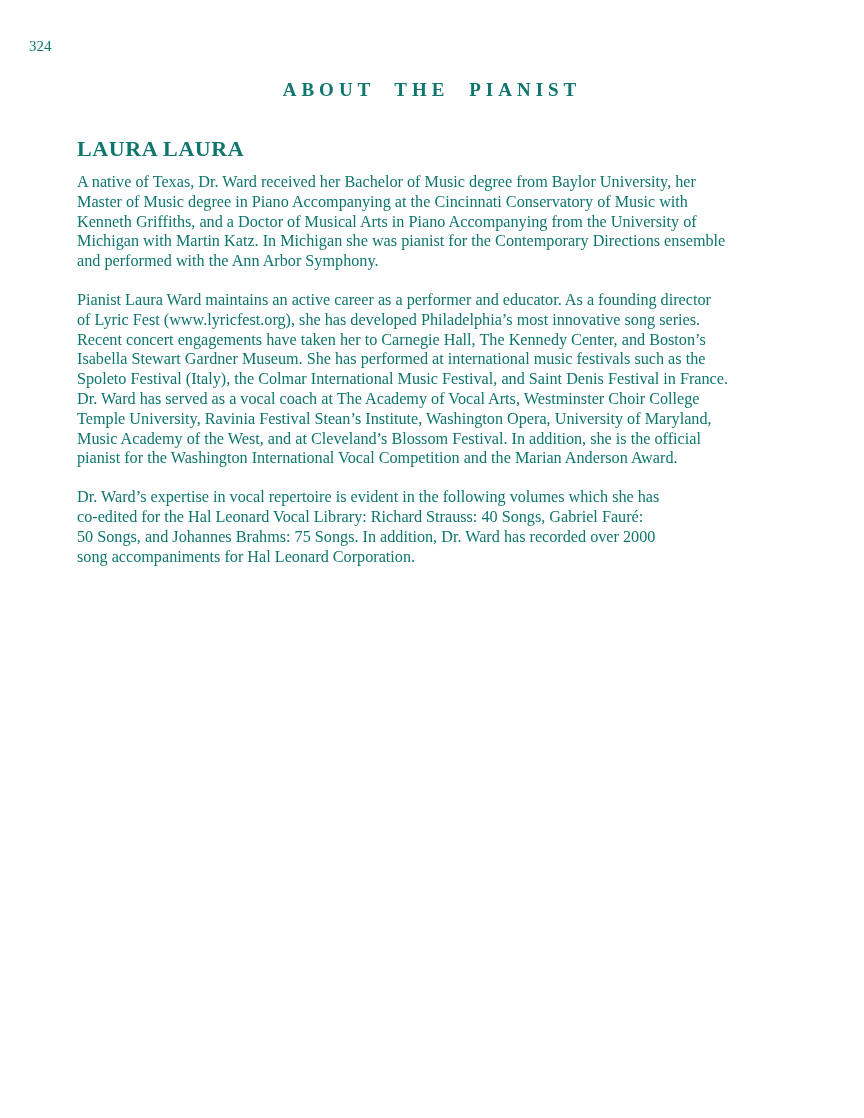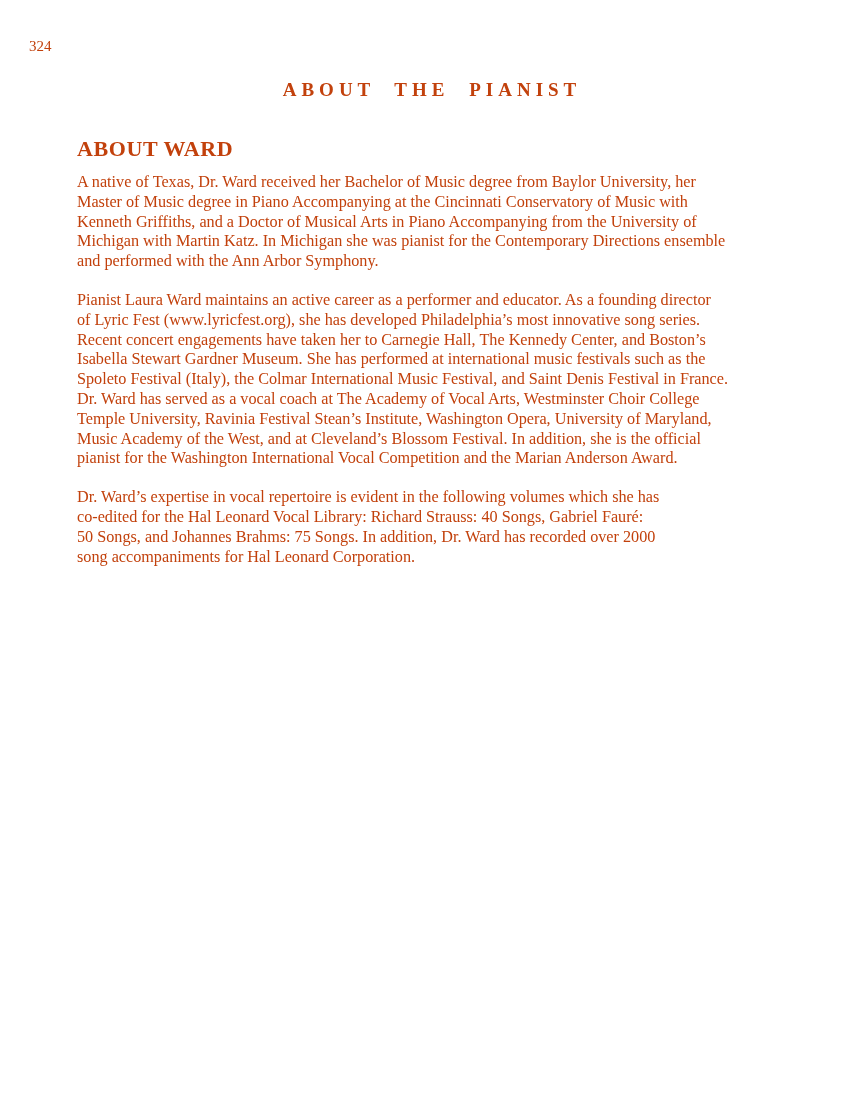--- a/index.html
+++ b/index.html
@@ -5,21 +5,21 @@
   html, body {
     margin: 0;
     padding: 0;
     background: #ffffff;
   }
   .page {
     position: relative;
     width: 864px;
     height: 1118px;
     background: #ffffff;
-    color: #c2410c;
+    color: #0f766e;
     font-family: "Liberation Serif", serif;
     overflow: hidden;
   }
   .page-number {
     position: absolute;
     left: 29px;
     top: 39px;
     font-size: 15px;
     line-height: 15px;
   }
@@ -59,21 +59,21 @@
 </style>
 </head>
 <body>
 
 <div class="page">
 
   <div class="page-number">324</div>
 
   <div class="section-heading">ABOUT THE PIANIST</div>
 
-  <div class="name-heading">ABOUT WARD</div>
+  <div class="name-heading">LAURA LAURA</div>
 
   <div class="bio">
     <p class="bio-paragraph">A native of Texas, Dr. Ward received her Bachelor of Music degree from Baylor University, her
 Master of Music degree in Piano Accompanying at the Cincinnati Conservatory of Music with
 Kenneth Griffiths, and a Doctor of Musical Arts in Piano Accompanying from the University of
 Michigan with Martin Katz. In Michigan she was pianist for the Contemporary Directions ensemble
 and performed with the Ann Arbor Symphony.</p>
     <p class="bio-paragraph">Pianist Laura Ward maintains an active career as a performer and educator. As a founding director
 of Lyric Fest (www.lyricfest.org), she has developed Philadelphia’s most innovative song series.
 Recent concert engagements have taken her to Carnegie Hall, The Kennedy Center, and Boston’s

